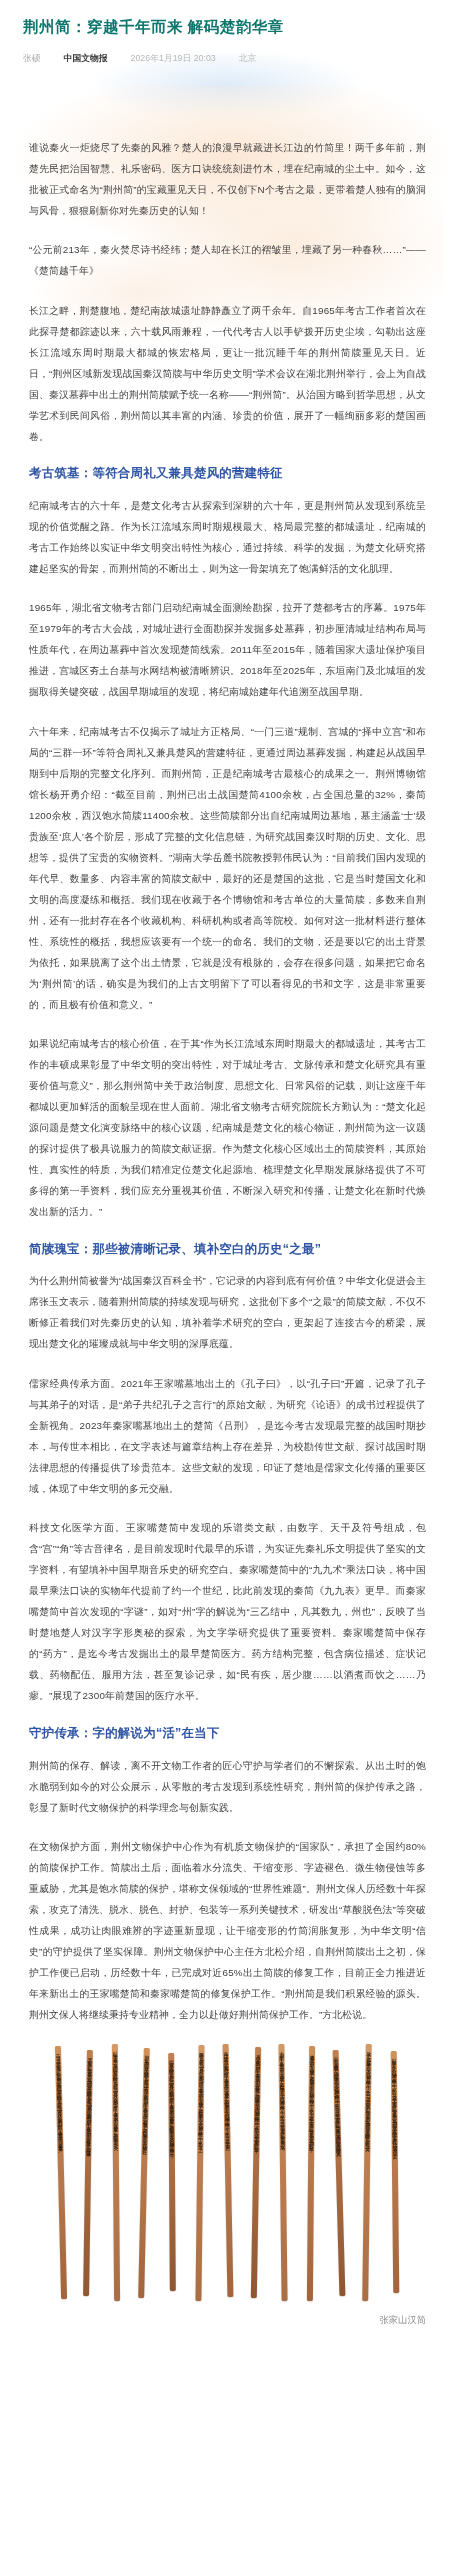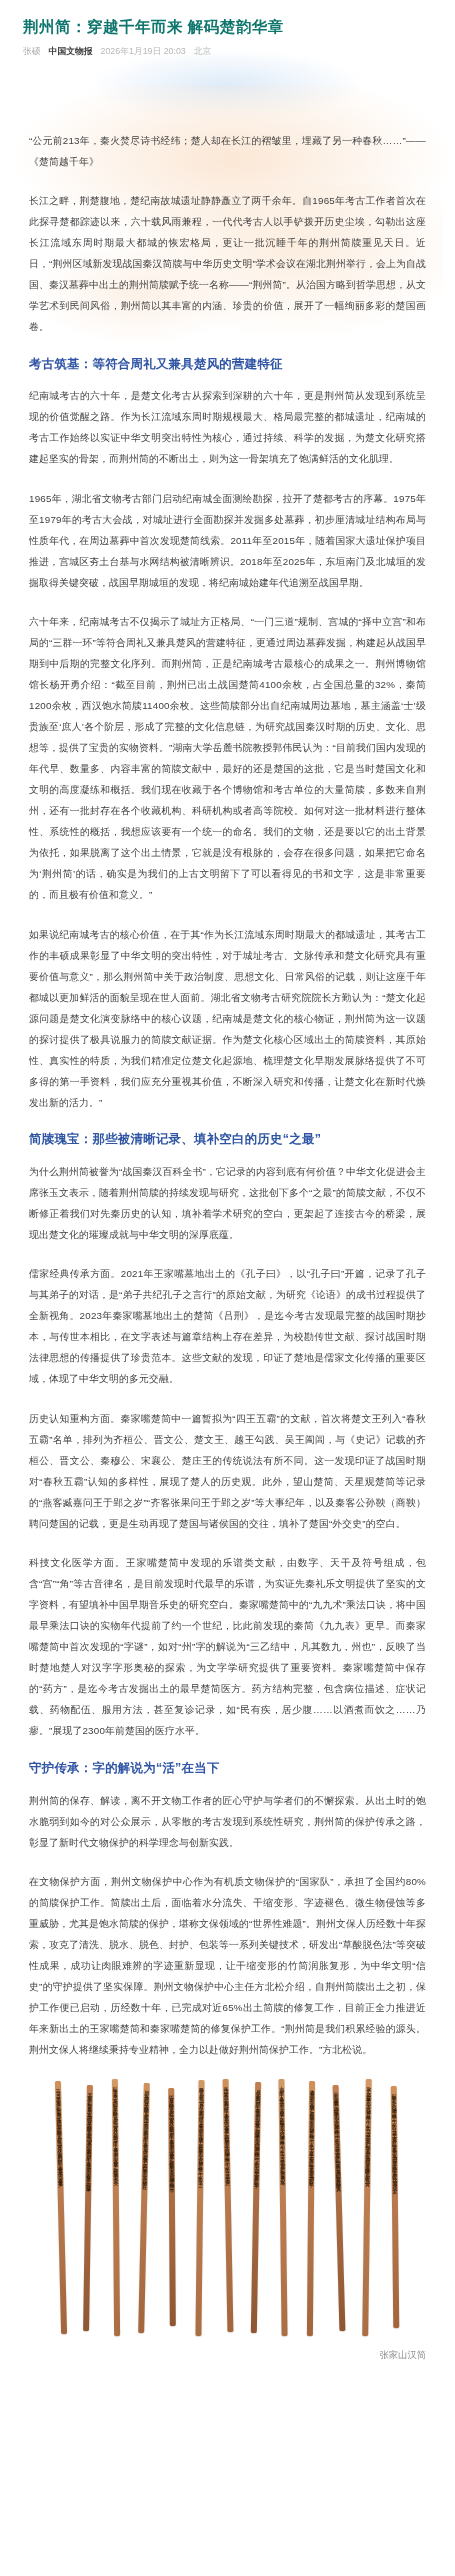--- a/index.html
+++ b/index.html
@@ -9,21 +9,21 @@
   .blob-blue{top:49px;left:88px;width:278px;height:72px;
     background:radial-gradient(ellipse at 50% 50%, rgba(213,230,247,0.8), rgba(213,230,247,0) 70%);}
   .blob-peach1{top:85px;left:15.5px;width:433px;height:165px;
     background:radial-gradient(ellipse at 50% 45%, rgba(251,230,211,0.95), rgba(251,230,211,0) 72%);}
   .blob-peach2{top:185px;left:113px;width:330px;height:155px;
     background:radial-gradient(ellipse at 55% 40%, rgba(252,236,221,0.95), rgba(252,236,221,0) 70%);}
   .blob-peach3{top:242px;left:31px;width:216px;height:103px;
     background:radial-gradient(ellipse at 50% 50%, rgba(252,238,226,0.85), rgba(252,238,226,0) 70%);}
   .header{position:relative;z-index:2;padding:16.5px 23px 0 23px;}
   h1.title{margin:0;font-size:15.5px;line-height:1.32;color:#0f766e;font-weight:700;letter-spacing:0.5px;}
-  .byline{margin-top:9px;font-size:8.8px;color:#9e9e9e;display:flex;gap:8px;align-items:baseline;}
+  .byline{margin-top:16px;font-size:8.8px;color:#9e9e9e;display:flex;gap:23px;align-items:baseline;}
   .byline .author{color:#a8a8a8;}
   .byline .source{color:#3d3d3d;font-weight:600;cursor:pointer;}
   .byline .meta{color:#b7b7b7;}
   .content{position:relative;z-index:1;margin:72px 29px 0 29px;}
   .content p{font-size:9.8px;line-height:21px;color:#3f3f3f;text-align:justify;margin:0 0 18.5px 0;letter-spacing:0.2px;}
   h2.sec{font-size:12.4px;line-height:1.3;color:var(--accent,#2f55a4);font-weight:700;margin:10.3px 0 13.4px 0;letter-spacing:0.3px;}
   figure{margin:0;padding:0;}
   .fig1{margin:5.2px auto 3.1px auto;width:340px;height:258px;position:relative;}
   .slips{width:100%;height:100%;display:flex;justify-content:space-between;align-items:flex-start;}
   .slip{width:5.7px;border-radius:1.5px;overflow:hidden;
@@ -46,33 +46,33 @@
     <h1 class="title">荆州简：穿越千年而来 解码楚韵华章</h1>
     <div class="byline">
       <span class="author">张硕</span>
       <span class="source">中国文物报</span>
       <span class="meta">2026年1月19日 20:03</span>
       <span class="meta">北京</span>
     </div>
   </div>
 
   <div class="content">
+    <p>谁说秦火一炬烧尽了先秦的风雅？楚人的浪漫早就藏进长江边的竹简里！两千多年前，荆楚先民把治国智慧、礼乐密码、医方口诀统统刻进竹木，埋在纪南城的尘土中。如今，这批被正式命名为“荆州简”的宝藏重见天日，不仅创下N个考古之最，更带着楚人独有的脑洞与风骨，狠狠刷新你对先秦历史的认知！</p>
     <p>“公元前213年，秦火焚尽诗书经纬；楚人却在长江的褶皱里，埋藏了另一种春秋……”——《楚简越千年》</p>
     <p>长江之畔，荆楚腹地，楚纪南故城遗址静静矗立了两千余年。自1965年考古工作者首次在此探寻楚都踪迹以来，六十载风雨兼程，一代代考古人以手铲拨开历史尘埃，勾勒出这座长江流域东周时期最大都城的恢宏格局，更让一批沉睡千年的荆州简牍重见天日。近日，“荆州区域新发现战国秦汉简牍与中华历史文明”学术会议在湖北荆州举行，会上为自战国、秦汉墓葬中出土的荆州简牍赋予统一名称——“荆州简”。从治国方略到哲学思想，从文学艺术到民间风俗，荆州简以其丰富的内涵、珍贵的价值，展开了一幅绚丽多彩的楚国画卷。</p>
 
     <h2 class="sec">考古筑基：等符合周礼又兼具楚风的营建特征</h2>
     <p>纪南城考古的六十年，是楚文化考古从探索到深耕的六十年，更是荆州简从发现到系统呈现的价值觉醒之路。作为长江流域东周时期规模最大、格局最完整的都城遗址，纪南城的考古工作始终以实证中华文明突出特性为核心，通过持续、科学的发掘，为楚文化研究搭建起坚实的骨架，而荆州简的不断出土，则为这一骨架填充了饱满鲜活的文化肌理。</p>
     <p>1965年，湖北省文物考古部门启动纪南城全面测绘勘探，拉开了楚都考古的序幕。1975年至1979年的考古大会战，对城址进行全面勘探并发掘多处墓葬，初步厘清城址结构布局与性质年代，在周边墓葬中首次发现楚简线索。2011年至2015年，随着国家大遗址保护项目推进，宫城区夯土台基与水网结构被清晰辨识。2018年至2025年，东垣南门及北城垣的发掘取得关键突破，战国早期城垣的发现，将纪南城始建年代追溯至战国早期。</p>
     <p>六十年来，纪南城考古不仅揭示了城址方正格局、“一门三道”规制、宫城的“择中立宫”和布局的“三群一环”等符合周礼又兼具楚风的营建特征，更通过周边墓葬发掘，构建起从战国早期到中后期的完整文化序列。而荆州简，正是纪南城考古最核心的成果之一。荆州博物馆馆长杨开勇介绍：“截至目前，荆州已出土战国楚简4100余枚，占全国总量的32%，秦简1200余枚，西汉饱水简牍11400余枚。这些简牍部分出自纪南城周边墓地，墓主涵盖‘士’级贵族至‘庶人’各个阶层，形成了完整的文化信息链，为研究战国秦汉时期的历史、文化、思想等，提供了宝贵的实物资料。”湖南大学岳麓书院教授郭伟民认为：“目前我们国内发现的年代早、数量多、内容丰富的简牍文献中，最好的还是楚国的这批，它是当时楚国文化和文明的高度凝练和概括。我们现在收藏于各个博物馆和考古单位的大量简牍，多数来自荆州，还有一批封存在各个收藏机构、科研机构或者高等院校。如何对这一批材料进行整体性、系统性的概括，我想应该要有一个统一的命名。我们的文物，还是要以它的出土背景为依托，如果脱离了这个出土情景，它就是没有根脉的，会存在很多问题，如果把它命名为‘荆州简’的话，确实是为我们的上古文明留下了可以看得见的书和文字，这是非常重要的，而且极有价值和意义。”</p>
     <p>如果说纪南城考古的核心价值，在于其“作为长江流域东周时期最大的都城遗址，其考古工作的丰硕成果彰显了中华文明的突出特性，对于城址考古、文脉传承和楚文化研究具有重要价值与意义”，那么荆州简中关于政治制度、思想文化、日常风俗的记载，则让这座千年都城以更加鲜活的面貌呈现在世人面前。湖北省文物考古研究院院长方勤认为：“楚文化起源问题是楚文化演变脉络中的核心议题，纪南城是楚文化的核心物证，荆州简为这一议题的探讨提供了极具说服力的简牍文献证据。作为楚文化核心区域出土的简牍资料，其原始性、真实性的特质，为我们精准定位楚文化起源地、梳理楚文化早期发展脉络提供了不可多得的第一手资料，我们应充分重视其价值，不断深入研究和传播，让楚文化在新时代焕发出新的活力。”</p>
 
     <h2 class="sec">简牍瑰宝：那些被清晰记录、填补空白的历史“之最”</h2>
     <p>为什么荆州简被誉为“战国秦汉百科全书”，它记录的内容到底有何价值？中华文化促进会主席张玉文表示，随着荆州简牍的持续发现与研究，这批创下多个“之最”的简牍文献，不仅不断修正着我们对先秦历史的认知，填补着学术研究的空白，更架起了连接古今的桥梁，展现出楚文化的璀璨成就与中华文明的深厚底蕴。</p>
     <p>儒家经典传承方面。2021年王家嘴墓地出土的《孔子曰》，以“孔子曰”开篇，记录了孔子与其弟子的对话，是“弟子共纪孔子之言行”的原始文献，为研究《论语》的成书过程提供了全新视角。2023年秦家嘴墓地出土的楚简《吕刑》，是迄今考古发现最完整的战国时期抄本，与传世本相比，在文字表述与篇章结构上存在差异，为校勘传世文献、探讨战国时期法律思想的传播提供了珍贵范本。这些文献的发现，印证了楚地是儒家文化传播的重要区域，体现了中华文明的多元交融。</p>
-    <p>历史认知重构方面。秦家嘴楚简中一篇暂拟为“四王五霸”的文献，首次将楚文王列入“春秋五霸”名单，排列为齐桓公、晋文公、楚文王、越王勾践、吴王阖闾，与《史记》记载的齐桓公、晋文公、秦穆公、宋襄公、楚庄王的传统说法有所不同。这一发现印证了战国时期对“春秋五霸”认知的多样性，展现了楚人的历史观。此外，望山楚简、天星观楚简等记录的“燕客臧嘉问王于郢之岁”“齐客张果问王于郢之岁”等大事纪年，以及秦客公孙鞅（商鞅）聘问楚国的记载，更是生动再现了楚国与诸侯国的交往，填补了楚国“外交史”的空白。</p>
     <p>科技文化医学方面。王家嘴楚简中发现的乐谱类文献，由数字、天干及符号组成，包含“宫”“角”等古音律名，是目前发现时代最早的乐谱，为实证先秦礼乐文明提供了坚实的文字资料，有望填补中国早期音乐史的研究空白。秦家嘴楚简中的“九九术”乘法口诀，将中国最早乘法口诀的实物年代提前了约一个世纪，比此前发现的秦简《九九表》更早。而秦家嘴楚简中首次发现的“字谜”，如对“州”字的解说为“三乙结中，凡其数九，州也”，反映了当时楚地楚人对汉字字形奥秘的探索，为文字学研究提供了重要资料。秦家嘴楚简中保存的“药方”，是迄今考古发掘出土的最早楚简医方。药方结构完整，包含病位描述、症状记载、药物配伍、服用方法，甚至复诊记录，如“民有疾，居少腹……以酒煮而饮之……乃瘳。”展现了2300年前楚国的医疗水平。</p>
 
     <h2 class="sec">守护传承：字的解说为“活”在当下</h2>
     <p>荆州简的保存、解读，离不开文物工作者的匠心守护与学者们的不懈探索。从出土时的饱水脆弱到如今的对公众展示，从零散的考古发现到系统性研究，荆州简的保护传承之路，彰显了新时代文物保护的科学理念与创新实践。</p>
     <p>在文物保护方面，荆州文物保护中心作为有机质文物保护的“国家队”，承担了全国约80%的简牍保护工作。简牍出土后，面临着水分流失、干缩变形、字迹褪色、微生物侵蚀等多重威胁，尤其是饱水简牍的保护，堪称文保领域的“世界性难题”。荆州文保人历经数十年探索，攻克了清洗、脱水、脱色、封护、包装等一系列关键技术，研发出“草酸脱色法”等突破性成果，成功让肉眼难辨的字迹重新显现，让干缩变形的竹简润胀复形，为中华文明“信史”的守护提供了坚实保障。荆州文物保护中心主任方北松介绍，自荆州简牍出土之初，保护工作便已启动，历经数十年，已完成对近65%出土简牍的修复工作，目前正全力推进近年来新出土的王家嘴楚简和秦家嘴楚简的修复保护工作。“荆州简是我们积累经验的源头。荆州文保人将继续秉持专业精神，全力以赴做好荆州简保护工作。”方北松说。</p>
 
     <figure class="fig1">
       <div class="slips" id="slips">
           <div class="slip" style="height: 253px; margin-top: 2.1px; transform: rotate(-1.4deg); background: linear-gradient(rgb(207, 145, 89), rgb(185, 122, 78) 45%, rgb(162, 101, 60));">乙丑之日王命左尹以告子春用车马四匹君子既爵于其岁在戊寅三月癸亥朔七日甲申之春王居于郢宫命攻尹</div>
           <div class="slip" style="height: 246px; margin-top: 6.2px; transform: rotate(0.9deg); background: linear-gradient(rgb(192, 128, 80), rgb(169, 108, 66) 50%, rgb(143, 86, 51));">王命左尹以告子春用车马四匹君子既爵于其岁在戊寅三月癸亥朔七日甲申之春王居于郢宫命攻尹之师以事</div>

